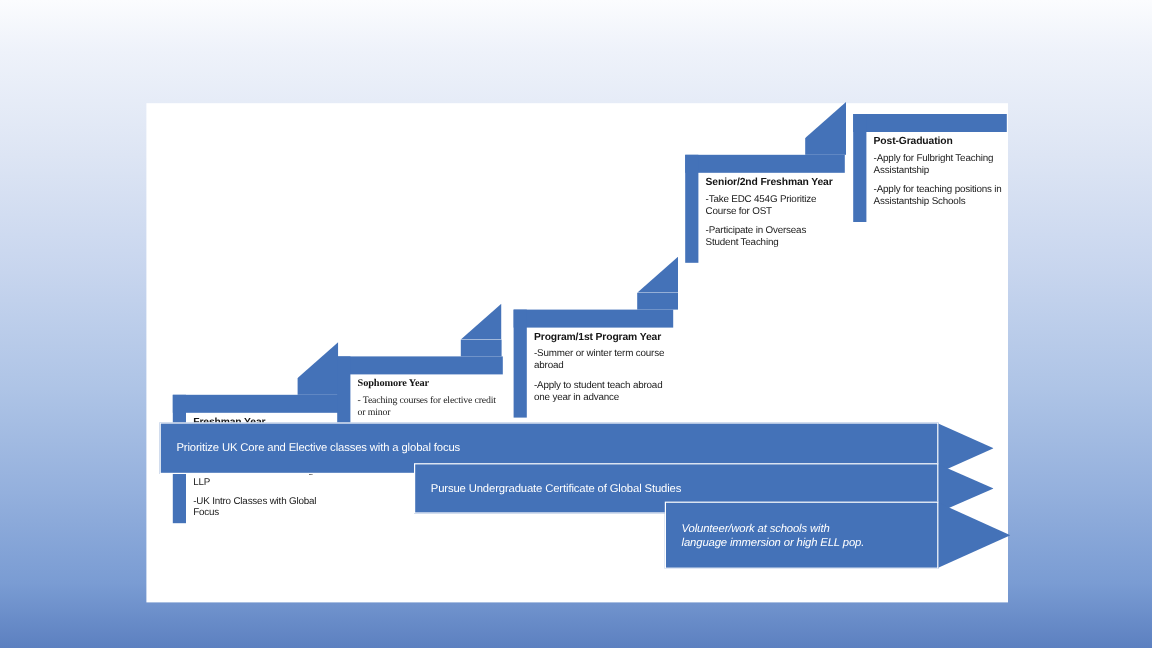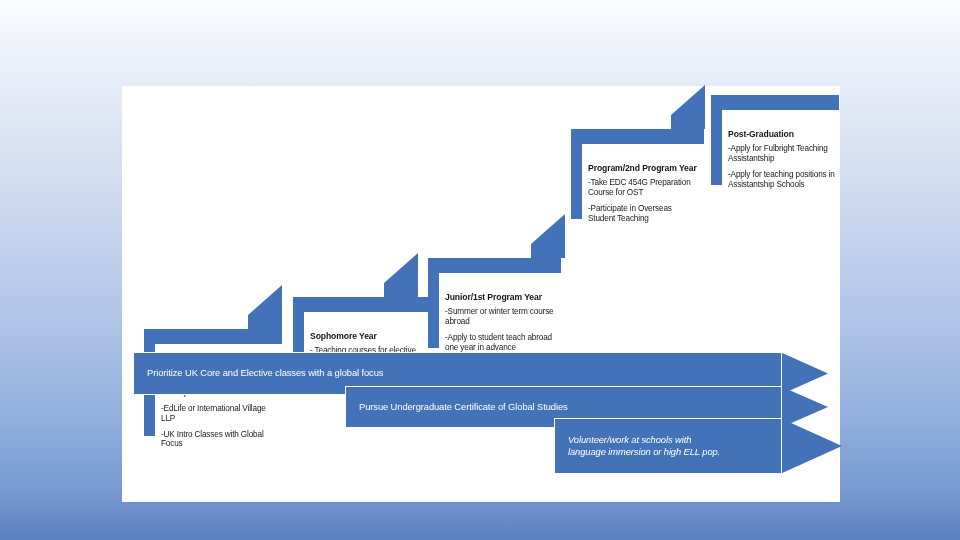--- a/index.html
+++ b/index.html
@@ -37,21 +37,21 @@
   .step-spine {
     position: absolute;
     left: 0; top: 0;
     width: 11px;
     background: #4472B8;
   }
   .step-body {
     position: absolute;
     left: 11px; top: 15px;
     right: 0; bottom: 0;
-    padding: 19px 4px 0 6px;
+    padding: 2px 4px 0 6px;
   }
   .step-title {
     font-weight: bold;
     font-size: 8.6px;
     color: #141414;
     line-height: 1.18;
     letter-spacing: -0.1px;
     margin-bottom: 5px;
   }
   .step-line {
@@ -125,46 +125,46 @@
     <div class="step-topbar" style="width:138px;"></div>
     <div class="step-spine" style="height:107px;"></div>
     <div class="step-body">
       <div class="step-title">Freshman Year</div>
       <div class="step-line">-UK 101/Intro class for College of Ed majors</div>
       <div class="step-line">-EdLife or International Village LLP</div>
       <div class="step-line">-UK Intro Classes with Global Focus</div>
     </div>
   </div>
 
-  <div class="step" style="left:171px; top:211px; width:138px; height:85px;">
+  <div class="step" style="left:159px; top:211px; width:138px; height:85px;font-family:Liberation Serif, serif;">
     <div class="step-topbar" style="width:138px;"></div>
     <div class="step-spine" style="height:85px;"></div>
     <div class="step-body">
       <div class="step-title">Sophomore Year</div>
       <div class="step-line">- Teaching courses for elective credit or minor</div>
       <div class="step-line">- deal summer to study abroad (faculty-directed)</div>
     </div>
   </div>
 
   <div class="step" style="left:306px; top:172px; width:133px; height:90px;">
     <div class="step-topbar" style="width:133px;"></div>
     <div class="step-spine" style="height:90px;"></div>
     <div class="step-body">
-      <div class="step-title">Junior/1st Program Year</div>
+      <div class="step-title">Program/1st Program Year</div>
       <div class="step-line">-Summer or winter term course abroad</div>
       <div class="step-line">-Apply to student teach abroad one year in advance</div>
     </div>
   </div>
 
   <div class="step" style="left:449px; top:43px; width:133px; height:90px;">
     <div class="step-topbar" style="width:133px;"></div>
     <div class="step-spine" style="height:90px;"></div>
     <div class="step-body">
-      <div class="step-title">Program/2nd Program Year</div>
-      <div class="step-line">-Take EDC 454G Preparation Course for OST</div>
+      <div class="step-title">Senior/2nd Freshman Year</div>
+      <div class="step-line">-Take EDC 454G Prioritize Course for OST</div>
       <div class="step-line">-Participate in Overseas Student Teaching</div>
     </div>
   </div>
 
   <div class="step" style="left:589px; top:9px; width:128px; height:90px;">
     <div class="step-topbar" style="width:128px;"></div>
     <div class="step-spine" style="height:90px;"></div>
     <div class="step-body">
       <div class="step-title">Post-Graduation</div>
       <div class="step-line">-Apply for Fulbright Teaching Assistantship</div>

